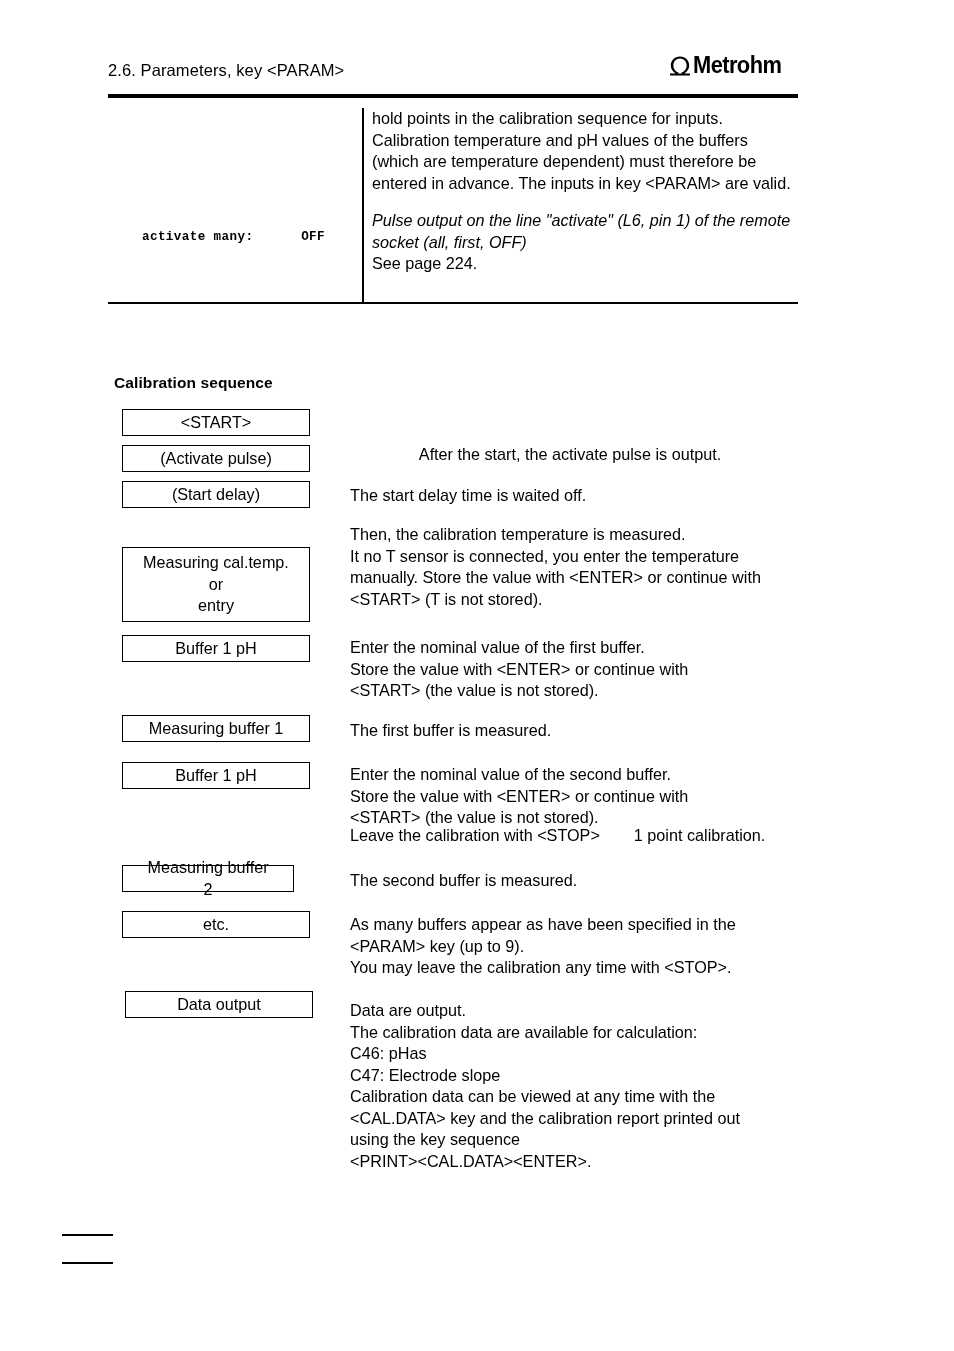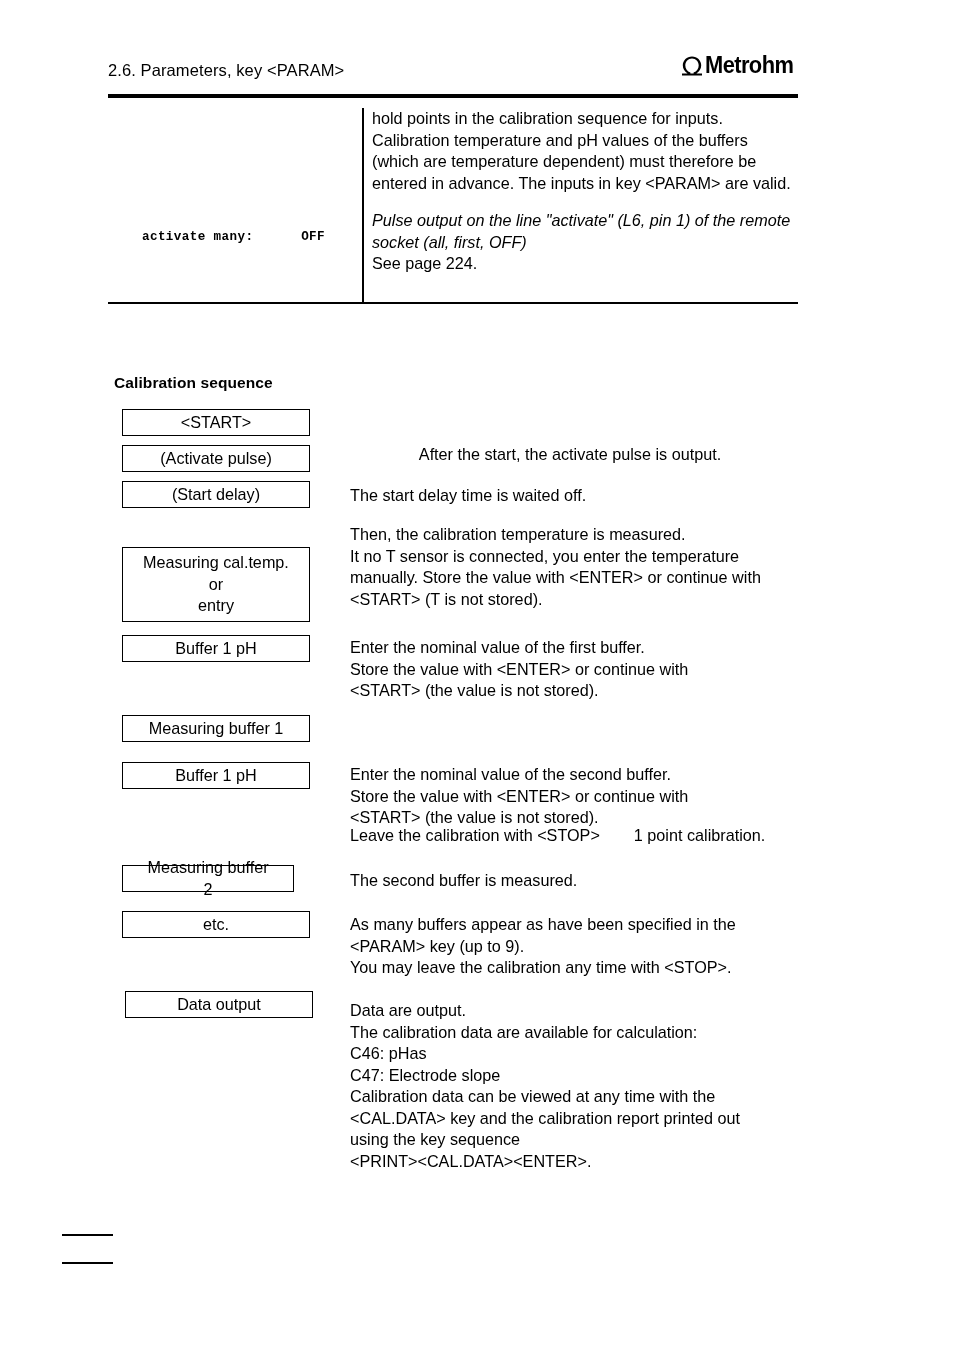--- a/index.html
+++ b/index.html
@@ -28,21 +28,21 @@
     position: absolute;
     left: 0;
     top: 0;
     font-size: 16.5px;
     line-height: 20px;
     letter-spacing: 0.1px;
     white-space: nowrap;
   }
   .header-logo {
     position: absolute;
-    right: 0;
+    right: 12px;
     top: -6px;
     display: flex;
     align-items: flex-end;
     gap: 0;
   }
   .logo-mark {
     display: block;
     width: 26px;
     height: 22px;
   }
@@ -244,20 +244,21 @@
   <div class="flow-box" style="left:122px; top:635px; width:188px; height:27px;">
     <span class="bline">Buffer 1 pH</span>
   </div>
   <div class="flow-note" style="left:350px; top:637px; width:440px;">Enter the nominal value of the first buffer.
 Store the value  with &lt;ENTER&gt; or continue with
 &lt;START&gt; (the value is not stored).</div>
 
   <div class="flow-box" style="left:122px; top:715px; width:188px; height:27px;">
     <span class="bline">Measuring buffer 1</span>
   </div>
+  <div class="flow-note" style="left:350px; top:720px; width:440px;">The first buffer is measured.</div>
 
   <div class="flow-box" style="left:122px; top:762px; width:188px; height:27px;">
     <span class="bline">Buffer 1 pH</span>
   </div>
   <div class="flow-note" style="left:350px; top:764px; width:448px;">Enter the nominal value of the second buffer.
 Store the value  with &lt;ENTER&gt; or continue with
 &lt;START&gt; (the value is not stored).</div>
   <div class="flow-note" style="left:350px; top:803px; width:448px;">
     <span>Leave the calibration with &lt;STOP&gt;</span><span class="inline-gap"></span><span>1 point calibration.</span>
   </div>

